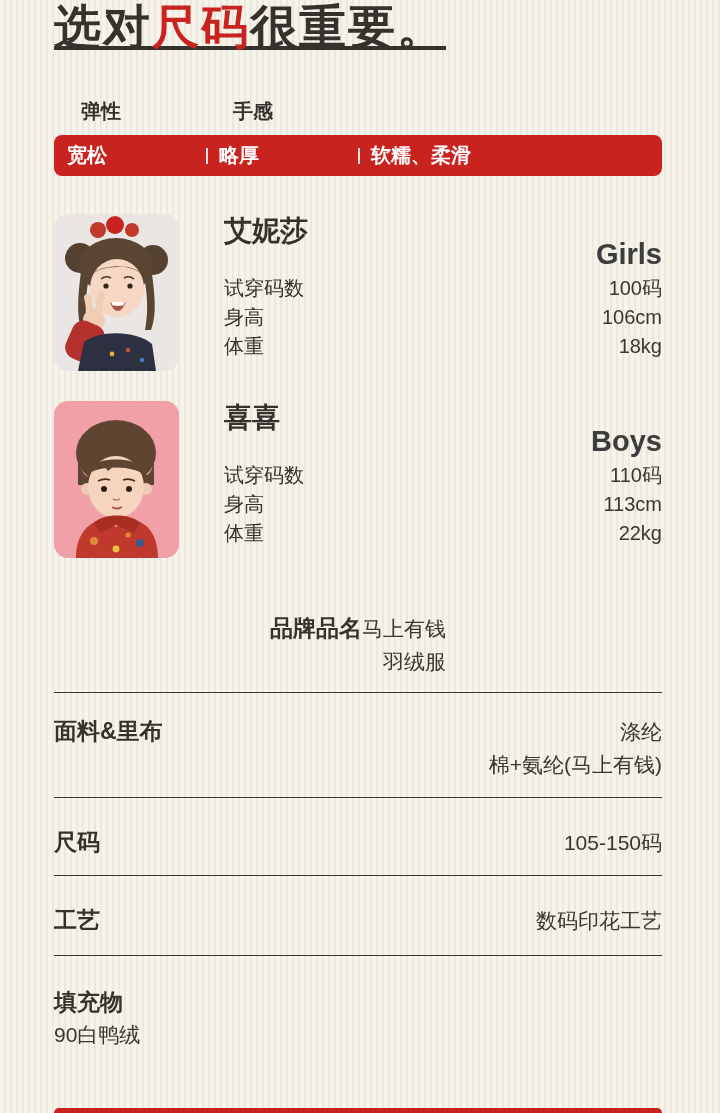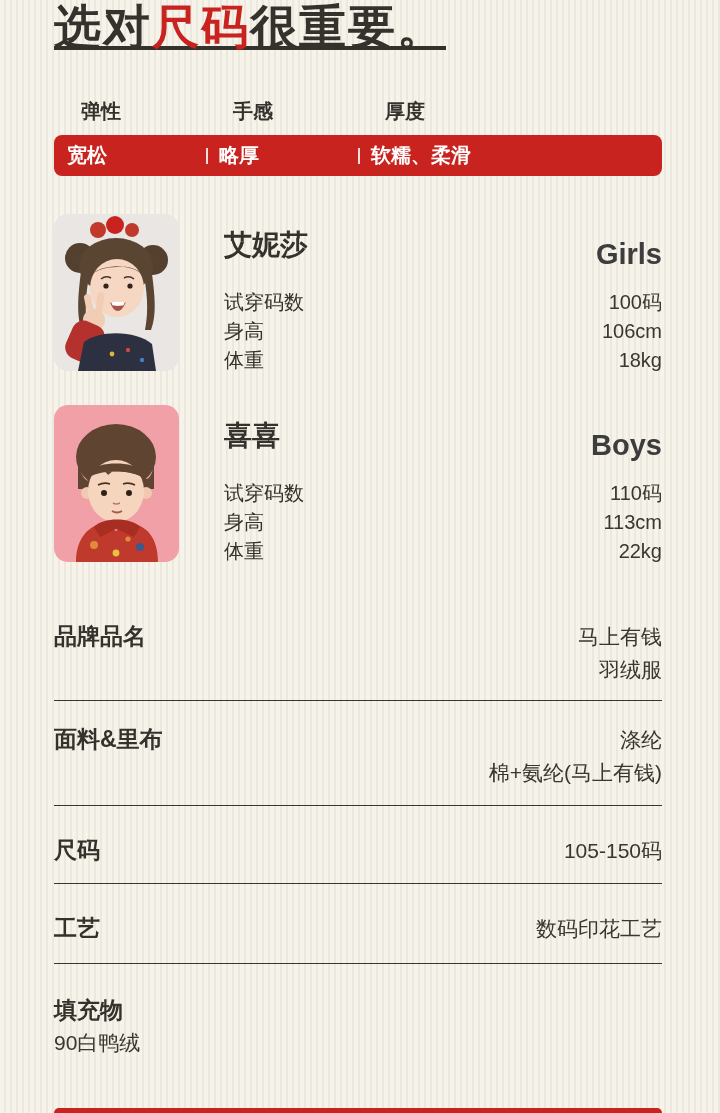--- a/index.html
+++ b/index.html
@@ -27,30 +27,30 @@
     content:""; position:absolute; left:0; top:50%; transform:translateY(-50%);
     width:2px; height:16px; background:rgba(255,255,255,.85);
   }
 
   .model-card { display:flex; }
   .model-card.first { margin-top:38px; }
   .model-card.second { margin-top:30px; }
   .model-photo { flex:0 0 125px; width:125px; height:157px; border-radius:14px; overflow:hidden; }
   .model-photo svg { display:block; }
   .model-info { position:relative; flex:1; margin-left:45px; }
-  .model-name { margin-top:14px; font-size:28px; line-height:33px; font-weight:700; color:#35312c; }
+  .model-name { font-size:28px; line-height:33px; font-weight:700; color:#35312c; }
   .model-group { position:absolute; top:24px; right:0; font-size:29px; font-weight:700; color:#3d3d3d; }
   .model-rows { margin-top:27px; }
   .model-row { display:flex; justify-content:space-between; font-size:20px; line-height:29px; }
   .mlabel { color:#35312c; }
   .mvalue { color:#3a3630; }
 
   .specs { margin-top:32px; }
   .spec-row { display:flex; justify-content:space-between; align-items:flex-start; border-bottom:1px solid #3a362f; }
-  .spec-row.r1 { padding:22px 0 14px; }
+  .spec-row.r1 { padding:22px 0 14px;justify-content:center; }
   .spec-row.r2 { padding:22px 0 16px; }
   .spec-row.r3 { padding:28px 0 16px; }
   .spec-row.r4 { padding:28px 0 18px; }
   .spec-row.r5 { padding:30px 0 0; border-bottom:none;flex-direction:column; }
   .spec-label { font-size:23px; line-height:32px; font-weight:700; color:#35312c; }
   .spec-values { text-align:right; font-size:21px; line-height:33px; color:#3a3630; }
 
   .bottom-strip {
     position:absolute; left:54px; bottom:0;
     width:608px; height:5px;
@@ -61,21 +61,20 @@
 <body>
 
 <div class="page">
   <div class="content">
 
     <h1 class="title"><span>选对</span><span class="hl">尺码</span><span>很重要。</span></h1>
 
     <div class="attr-headers">
       <div class="hcell">弹性</div>
       <div class="hcell">手感</div>
-      <div class="hcell">厚度</div>
     </div>
 
     <div class="attr-bar">
       <div class="bcell">宽松</div>
       <div class="bcell">略厚</div>
       <div class="bcell">软糯、柔滑</div>
     </div>
 
     <div class="model-card first">
       <div class="model-photo">

